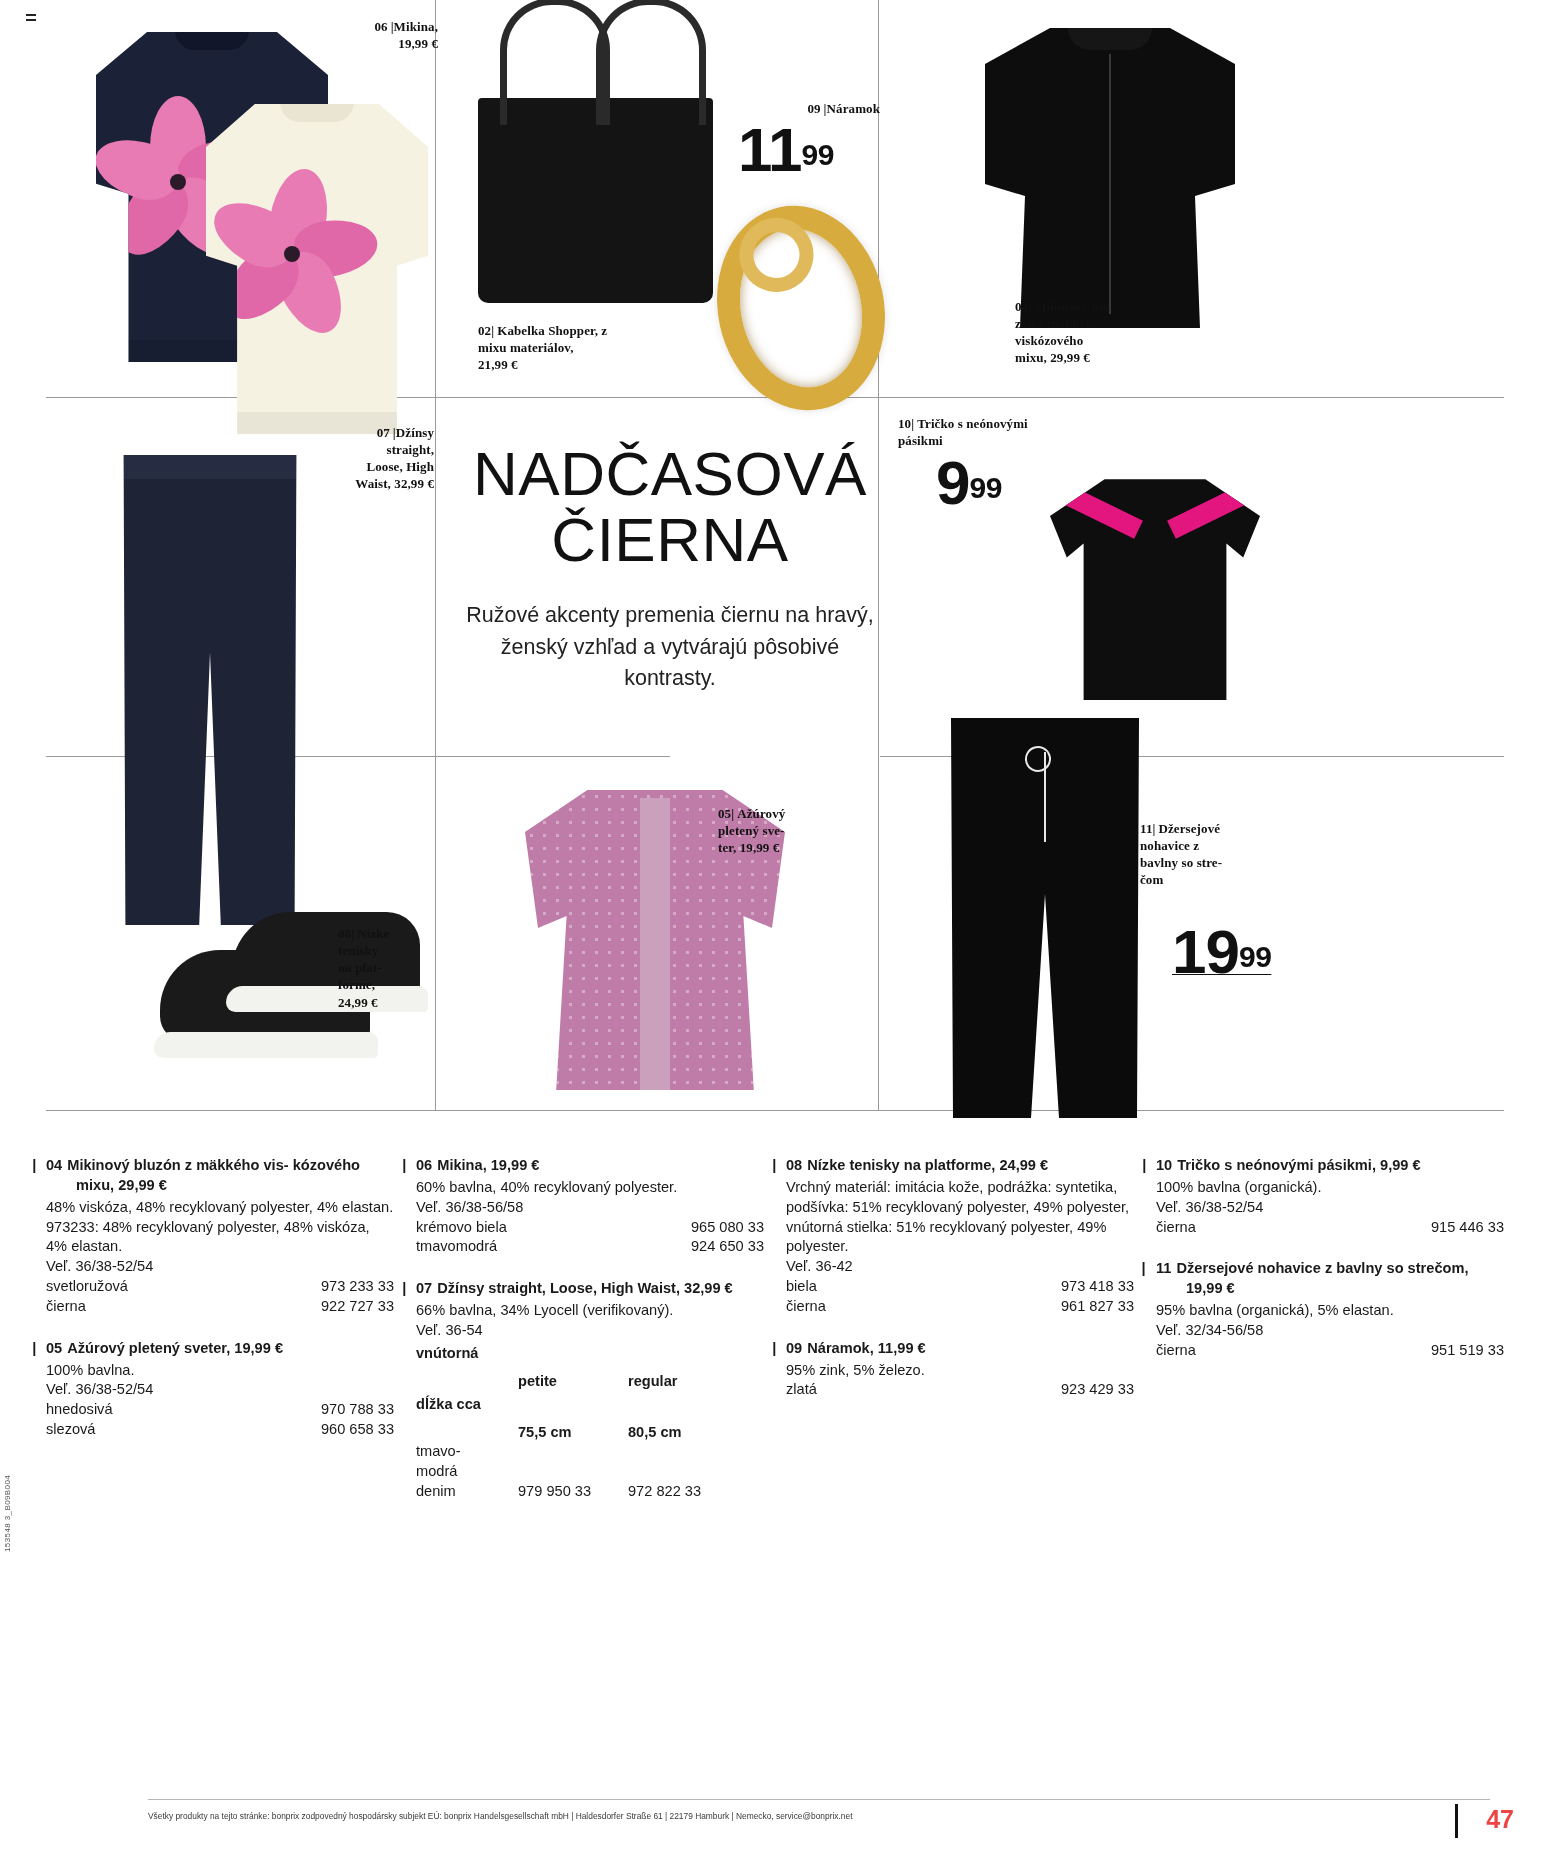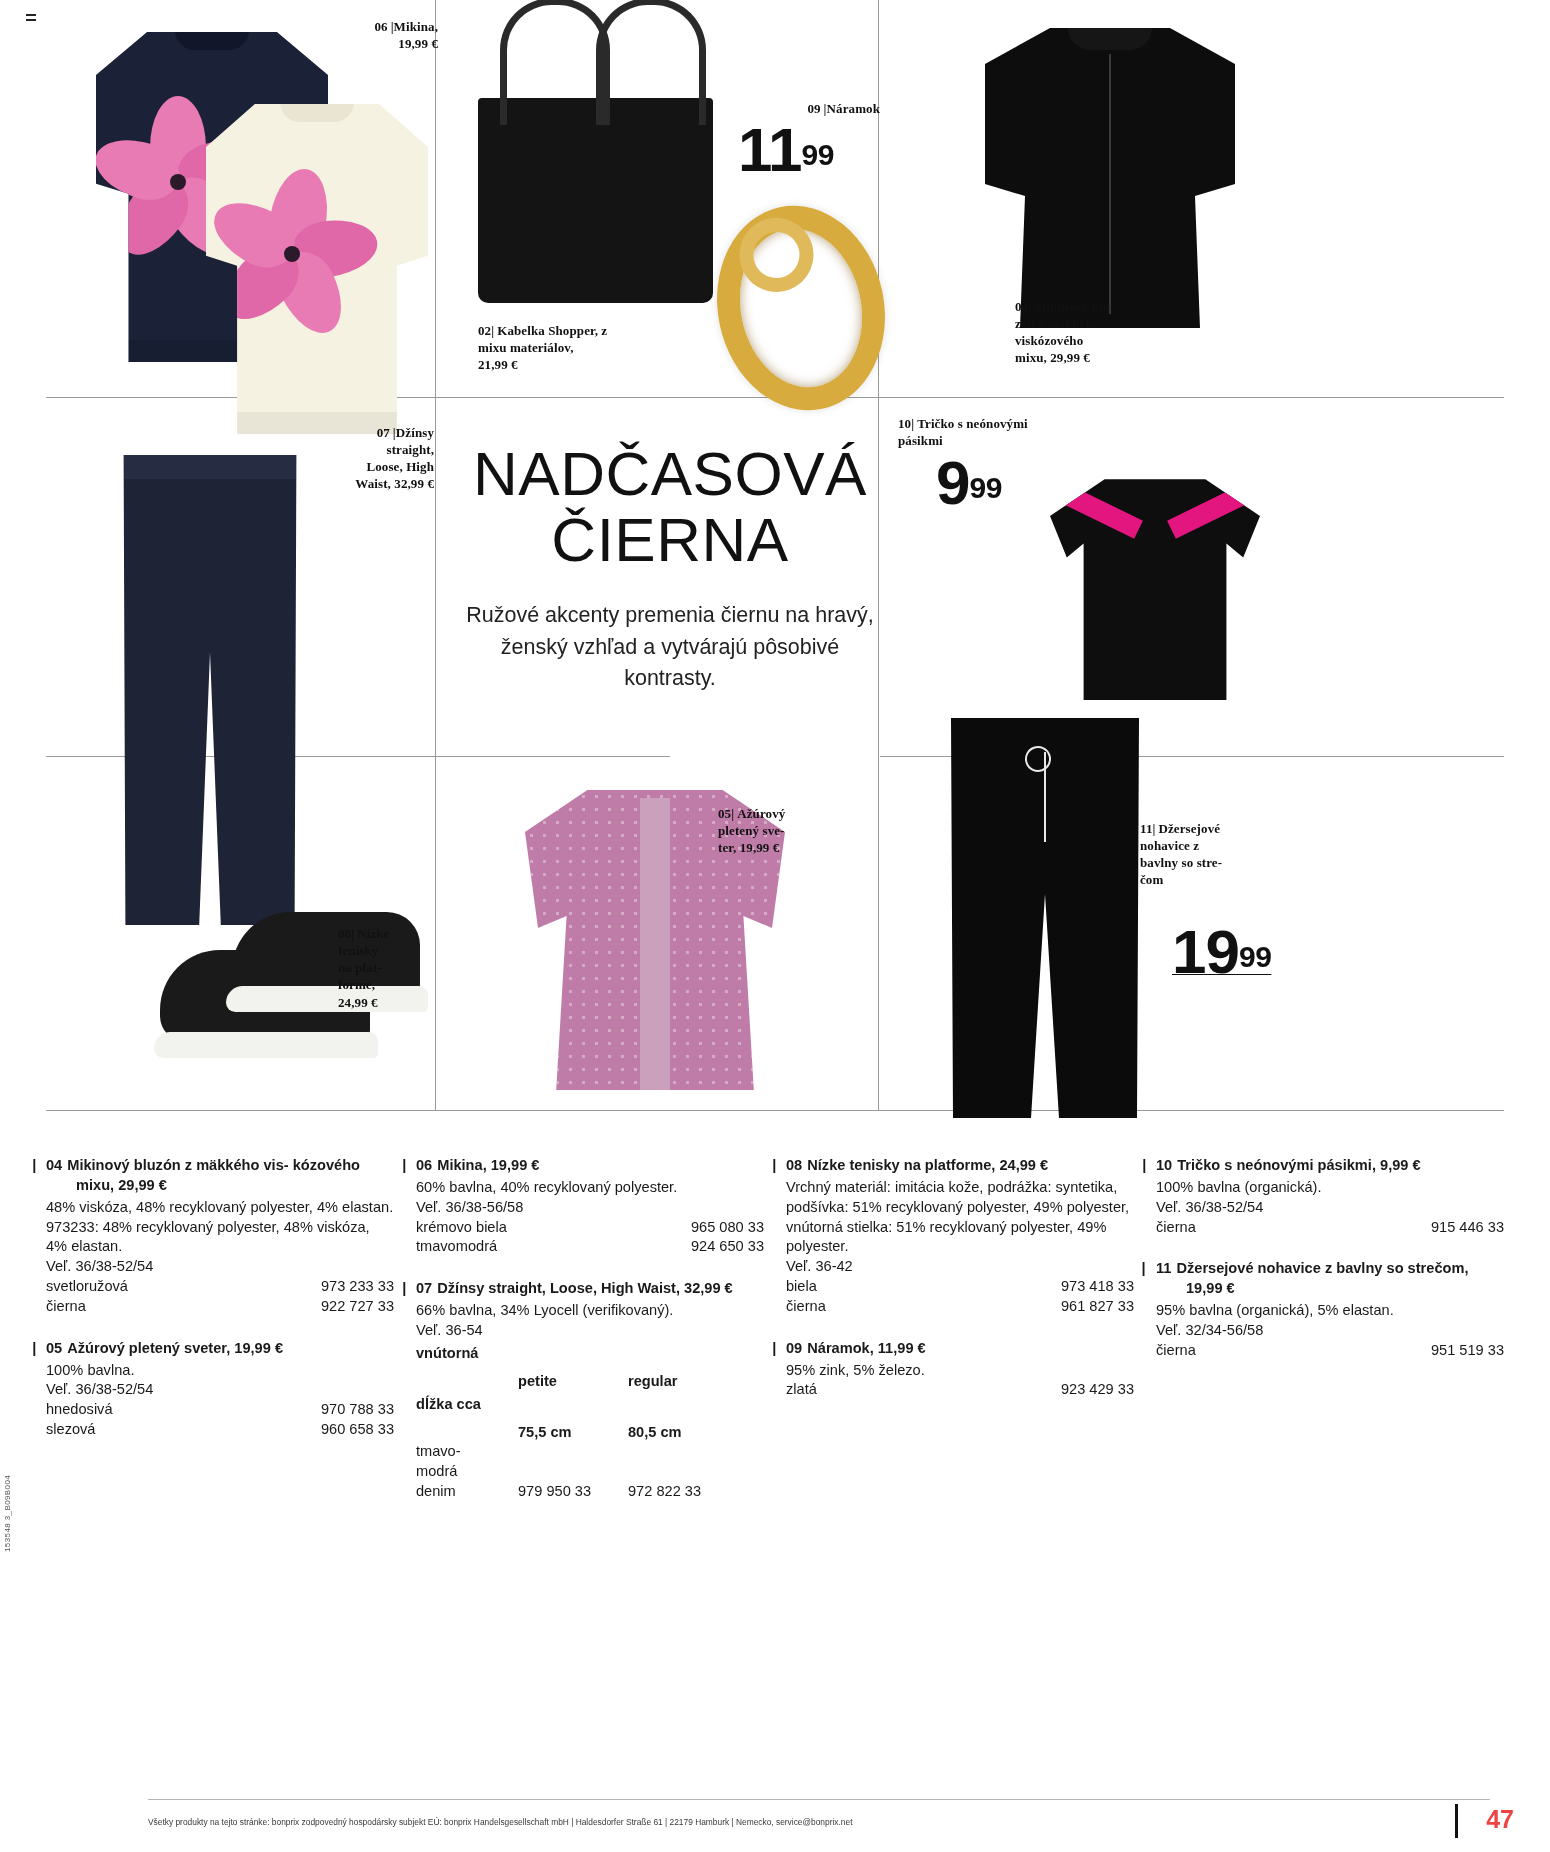--- a/index.html
+++ b/index.html
@@ -115,21 +115,21 @@
   .row{display:flex;justify-content:space-between;gap:8px;}
   .row .c{flex:0 0 auto;}
   .sizetbl{display:flex;font-weight:bold;gap:14px;margin-top:3px;}
   .sizetbl .lbl{width:88px;}
   .sizetbl .cl{width:96px;margin-top:28px;}
   .lenrow{display:flex;gap:14px;}
   .lenrow .lbl{width:88px;}
   .lenrow .cl{width:96px;}
 
   
-  .footer{position:absolute;left:148px;right:120px;bottom:24px;
+  .footer{position:absolute;left:148px;right:120px;bottom:30px;
           font-size:8.4px;color:#3a3a3a;line-height:1.3;letter-spacing:0;}
   .footrule{position:absolute;left:148px;right:60px;bottom:52px;height:1px;background:#b5b5b5;}
   .pageno{position:absolute;right:36px;bottom:18px;font-size:25px;font-weight:bold;color:#ef4444;}
   .pagebar{position:absolute;right:92px;bottom:14px;width:3px;height:34px;background:#111;}
   .spine{position:absolute;left:12px;bottom:300px;font-size:8px;color:#555;
          transform:rotate(-90deg);transform-origin:left bottom;letter-spacing:.4px;white-space:nowrap;}
   .cornermark{position:absolute;left:26px;top:14px;width:10px;height:12px;}
   .cornermark i{display:block;height:2px;background:#222;margin-bottom:3px;}
 </style>
 </head>

